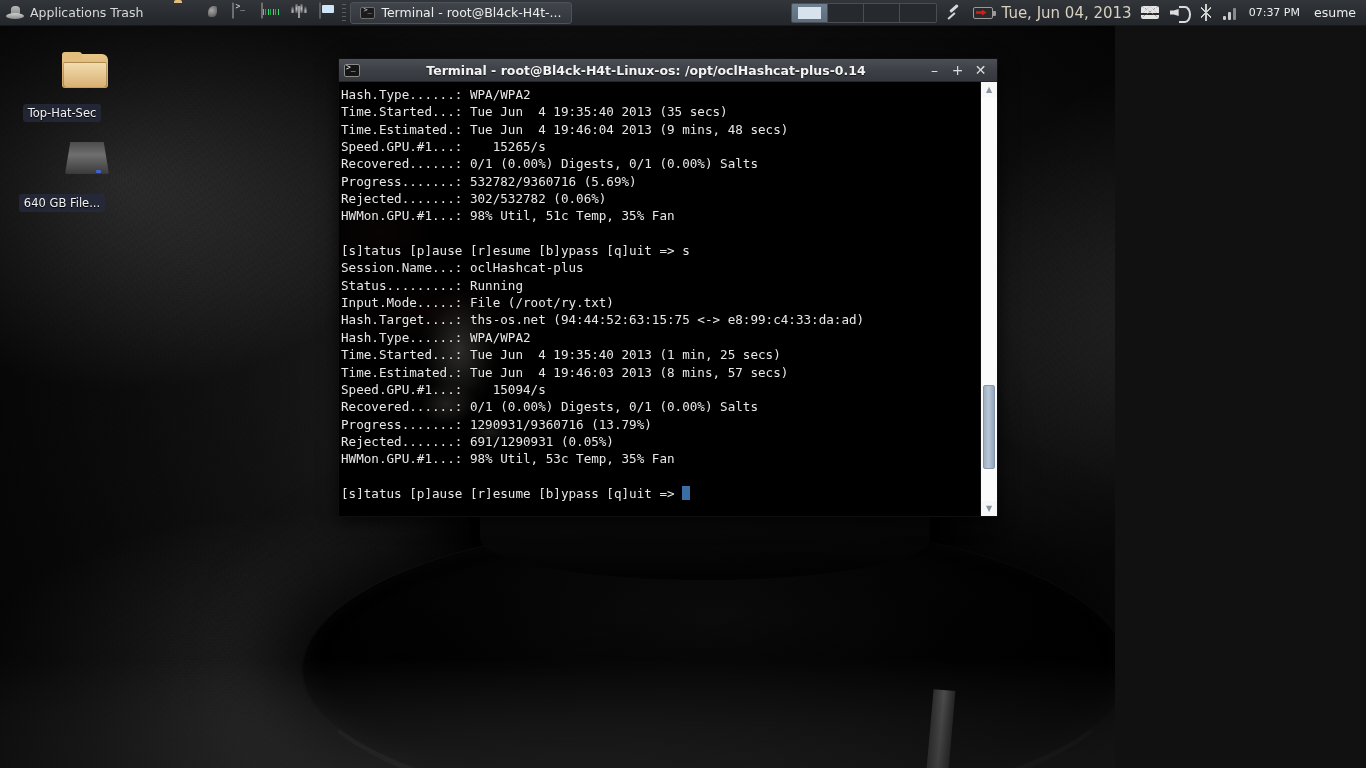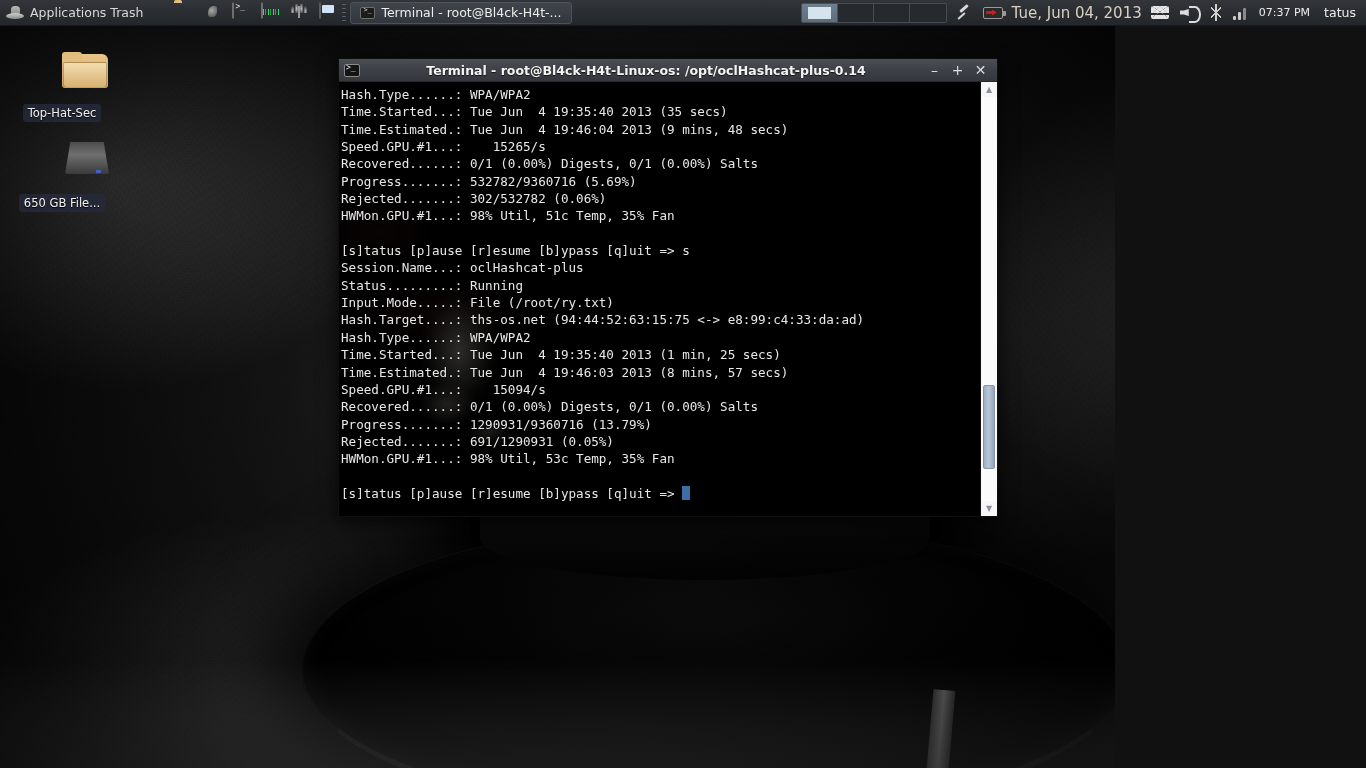--- a/index.html
+++ b/index.html
@@ -448,21 +448,21 @@
     <span class="glyph">
       <span class="folder-ico"><span class="back"></span><span class="tab"></span><span class="front"></span></span>
     </span>
     <span class="cap">Top-Hat-Sec</span>
   </div>
 
   <div class="desk-icon" style="left:14px; top:142px;">
     <span class="glyph">
       <span class="drive-ico"><span class="body"></span><span class="led"></span></span>
     </span>
-    <span class="cap">650 GB File...</span>
+    <span class="cap">640 GB File...</span>
   </div>
 
 </div>
 
 <div id="panel">
 
   <div class="appsmenu">
     <span class="hat-glyph">
         <span class="c"></span>
         <span class="b"></span>
@@ -507,21 +507,21 @@
     <span class="t ic-vol"></span>
     <span class="t ic-bt"></span>
     <span class="t ic-net">
         <i></i>
         <i></i>
         <i></i>
       </span>
   </div>
 
   <span class="panel-time">07:37 PM</span>
-  <span class="panel-user" style="margin:0 10px 0 14px;">tatus</span>
+  <span class="panel-user" style="margin:0 10px 0 14px;">esume</span>
 </div>
 
 <div id="term-window">
 
   <div id="titlebar">
     <span class="tb-ico"></span>
     <span class="tb-title">Terminal - root@Bl4ck-H4t-Linux-os: /opt/oclHashcat-plus-0.14</span>
     <span class="tb-btns">
       <span class="tb-btn">–</span>
       <span class="tb-btn">+</span>

